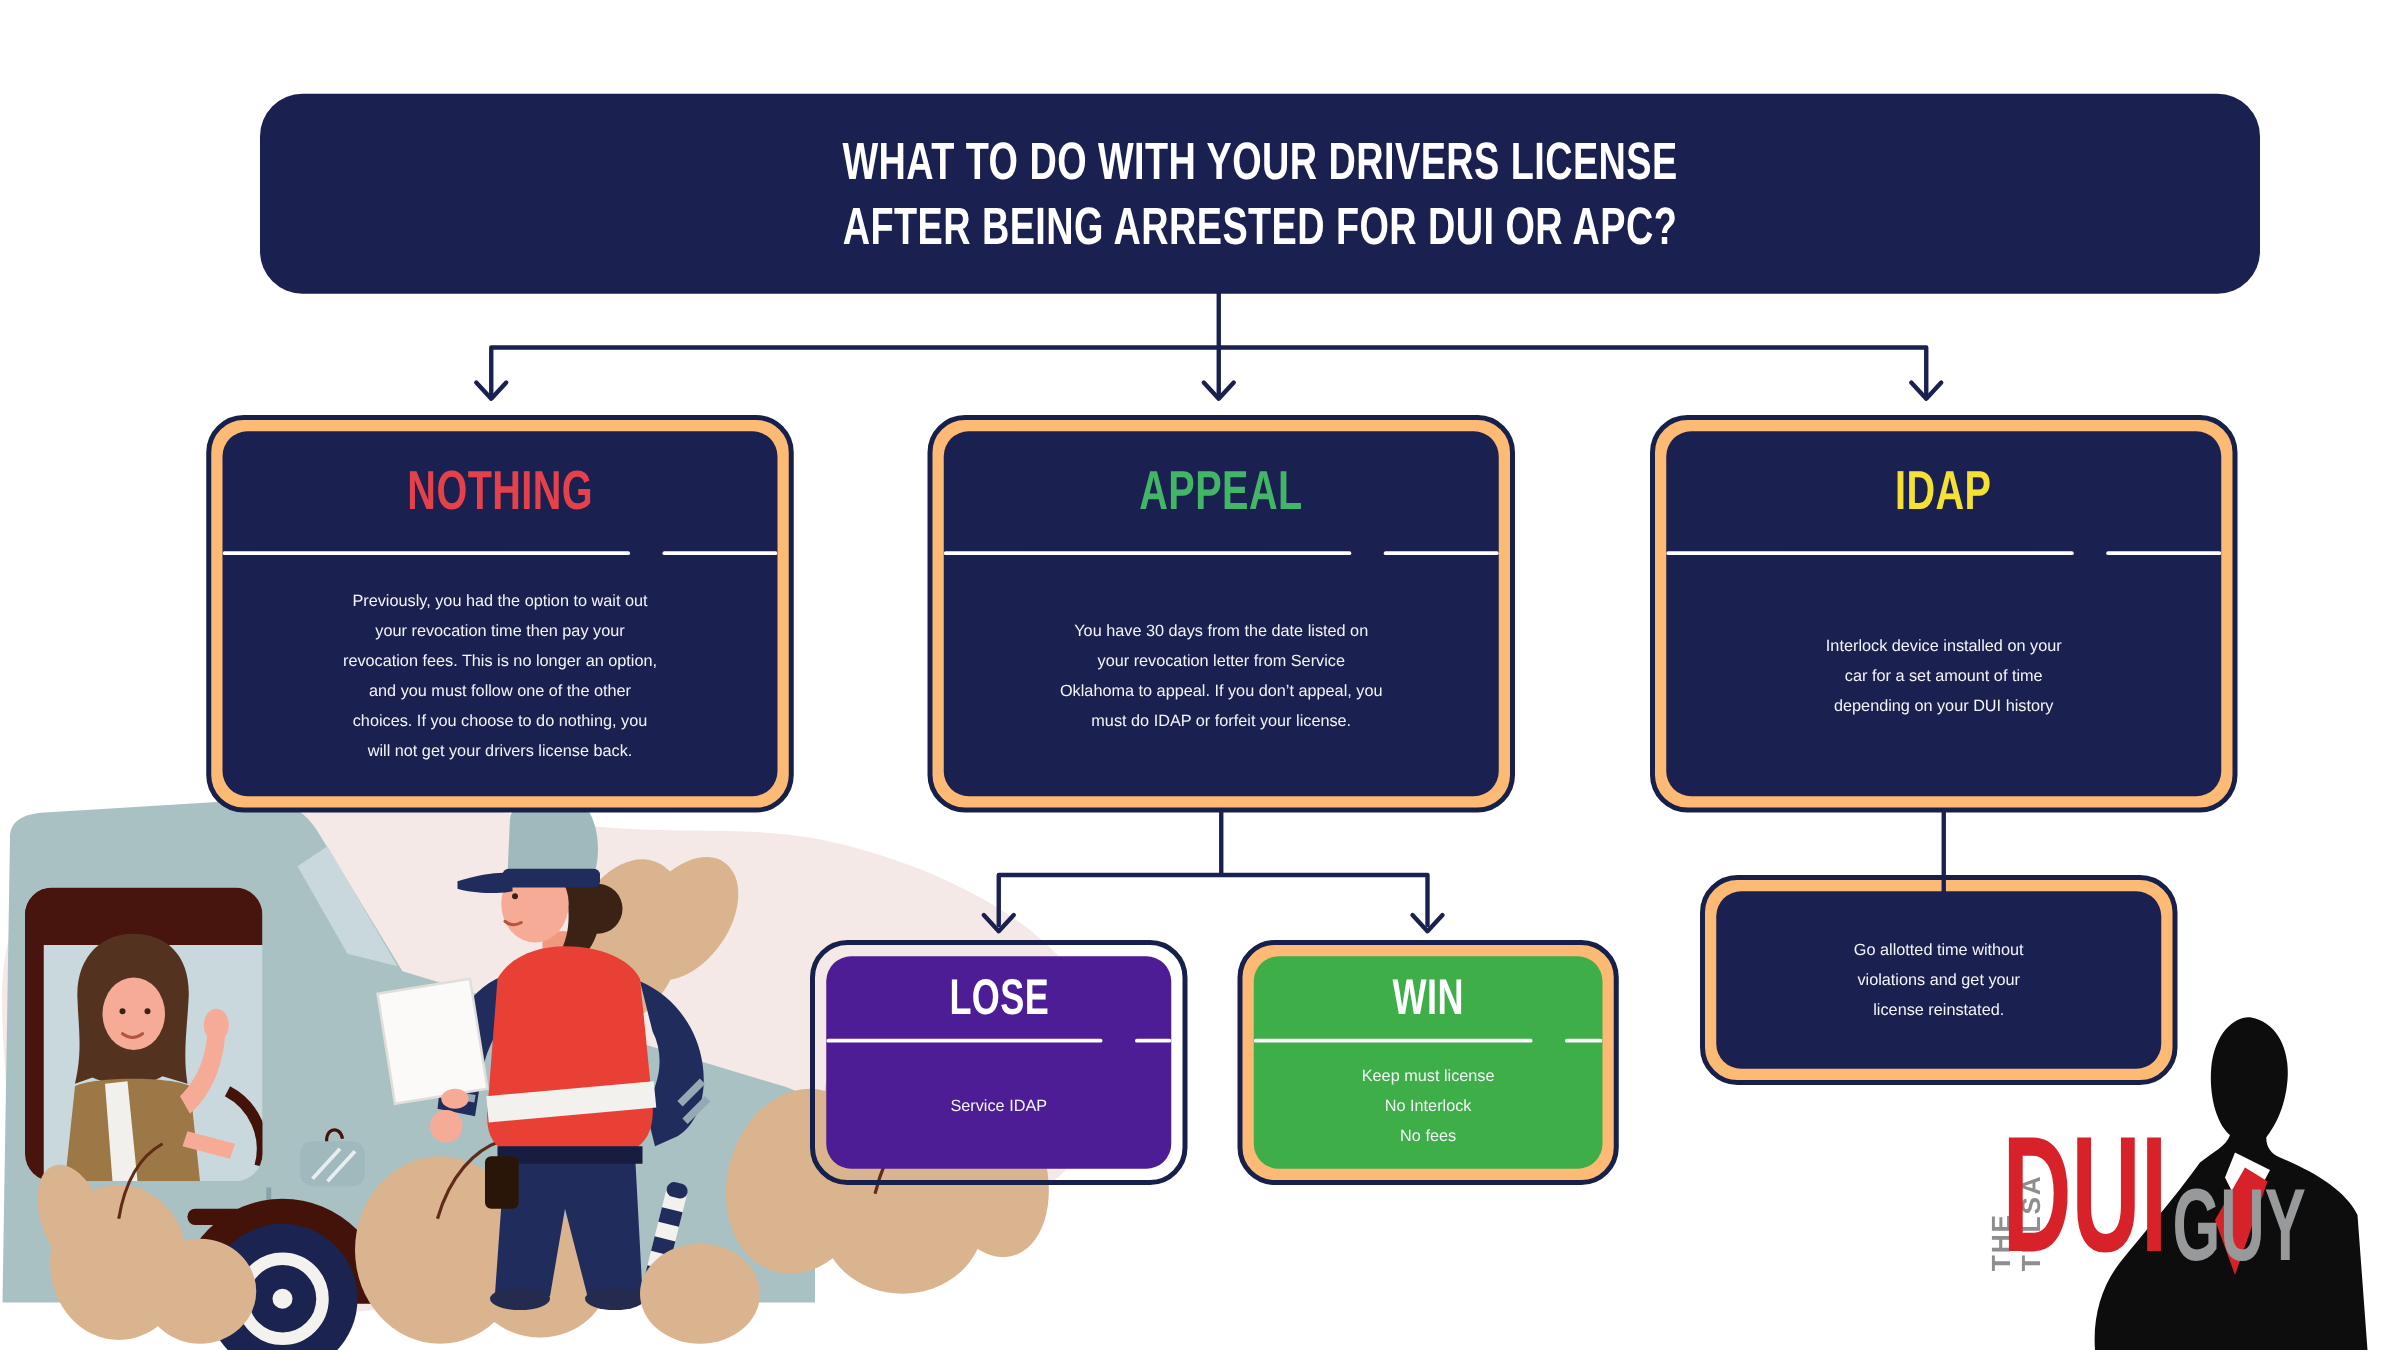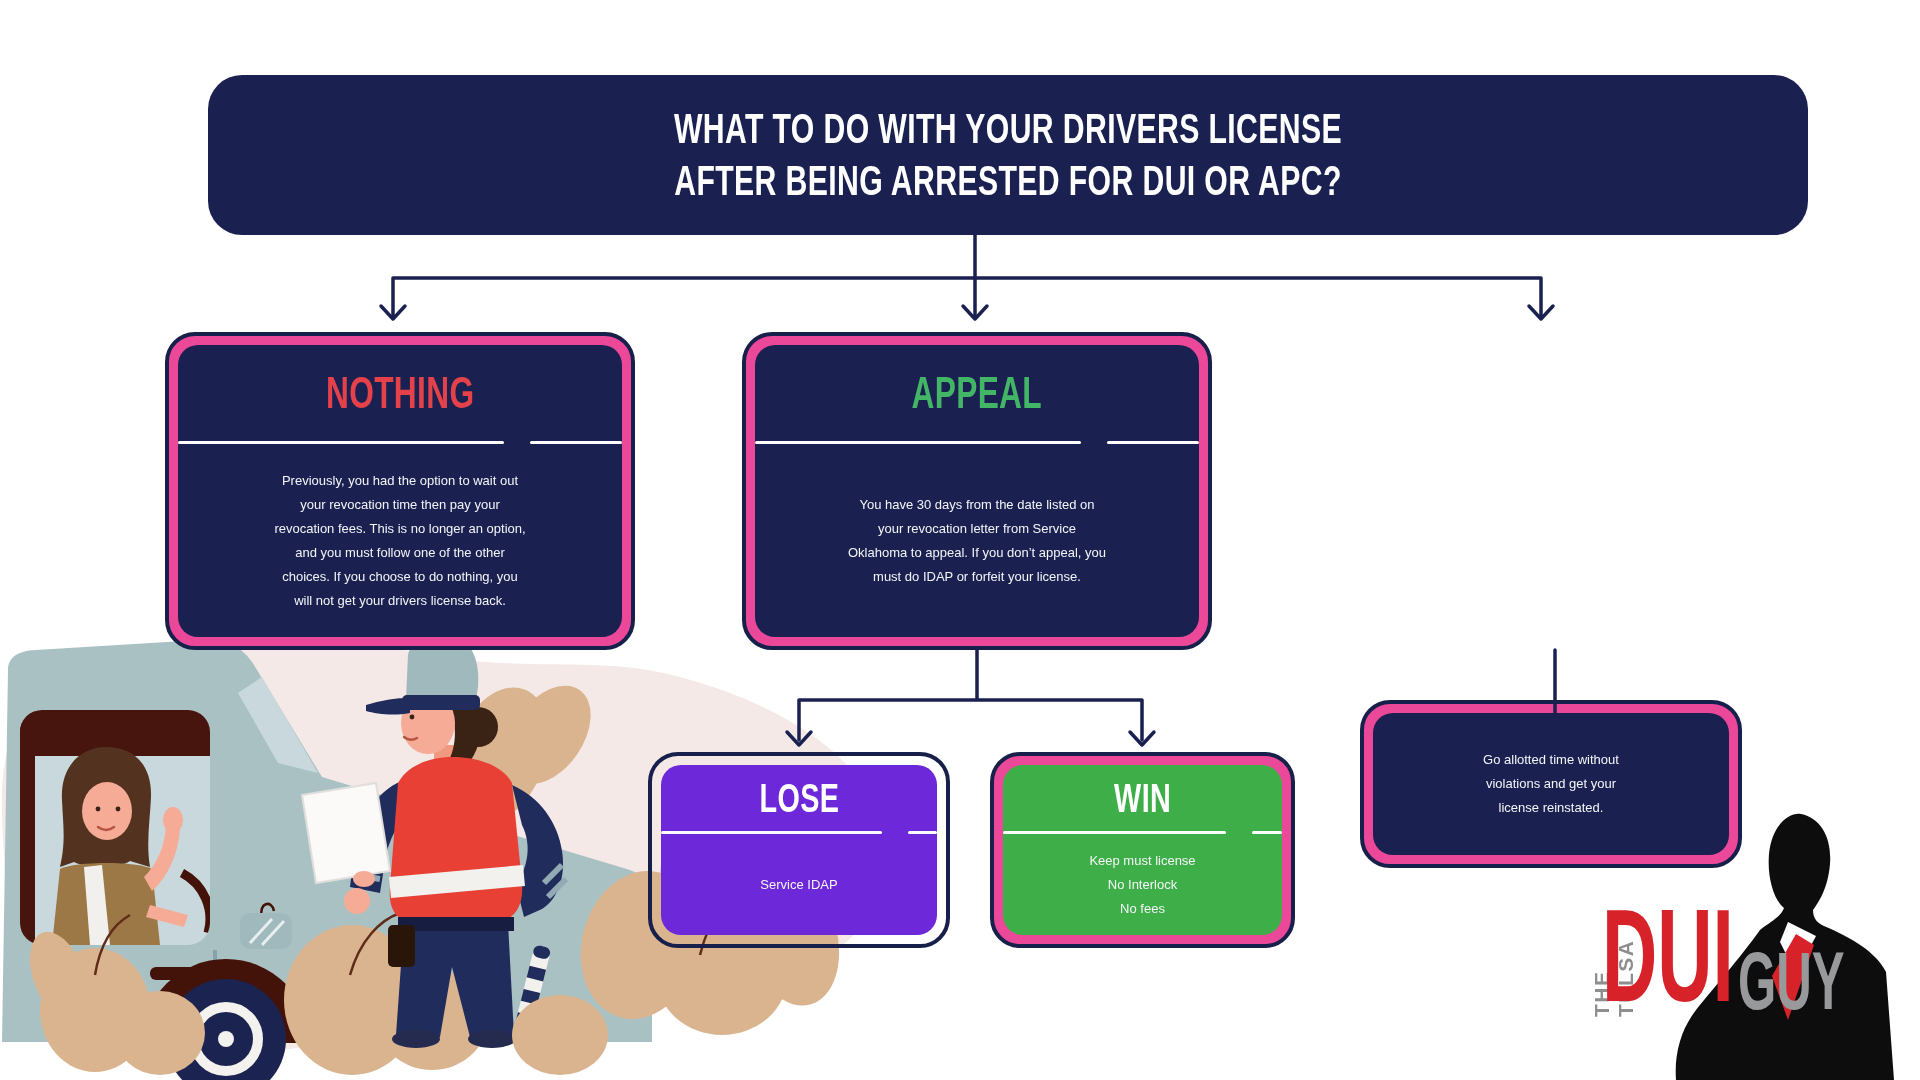--- a/index.html
+++ b/index.html
@@ -7,26 +7,26 @@
          font-family:"Liberation Sans",sans-serif;}
   .cond{display:inline-block;transform:scaleX(.72);transform-origin:center;white-space:nowrap;}
 
   
   .titlebox{position:absolute;left:160px;top:75px;width:1600px;height:160px;background:#1A2150;
             border-radius:34px;display:flex;align-items:center;justify-content:center;margin-left:48px;}
   .titlebox .txt{color:#ffffff;font-weight:700;font-size:42px;line-height:52px;text-align:center;
                  white-space:pre-line;letter-spacing:.5px;}
 
   
-  .node{position:absolute;border:4px solid #16204A;border-radius:30px;background:#ec4899;
+  .node{position:absolute;border:4px solid #16204A;border-radius:30px;background:#fdba74;
         padding:9px;box-sizing:border-box;}
   .node.trans{background:transparent;}
   .node-inner{width:100%;height:100%;background:#1A2150;border-radius:20px;
               display:flex;flex-direction:column;overflow:hidden;}
-  .node-inner.red{background:#6d28d9;}
+  .node-inner.red{background:#4c1d95;}
   .node-inner.green{background:#3EAE49;}
   .node-head{height:96px;display:flex;align-items:center;justify-content:center;flex:0 0 auto;}
   .node-head.sm{height:66px;}
   .node-title{font-weight:700;font-size:44px;letter-spacing:.5px;}
   .node-title.sm{font-size:40px;color:#ffffff;}
   .t-red{color:#E4414B}.t-green{color:#43B566}.t-yellow{color:#F5E133}
   .divider{display:flex;align-items:center;flex:0 0 3px;}
   .divider .a{height:3px;background:#ffffff;border-radius:2px;flex:0 0 73.5%;}
   .divider.far .a{flex:0 0 80%;}
   .divider .gap{flex:0 0 26px;}
@@ -202,20 +202,35 @@
           <span class="gap"></span>
           <span class="b"></span>
         </div>
       <div class="node-body">You have 30 days from the date listed on
 your revocation letter from Service
 Oklahoma to appeal. If you don’t appeal, you
 must do IDAP or forfeit your license.</div>
     </div>
   </div>
 
+  <div class="node" style="left:1320px;top:332px;width:470px;height:318px">
+    <div class="node-inner">
+      <div class="node-head">
+        <span class="node-title t-yellow cond">IDAP</span>
+      </div>
+      <div class="divider">
+          <span class="a"></span>
+          <span class="gap"></span>
+          <span class="b"></span>
+        </div>
+      <div class="node-body">Interlock device installed on your
+car for a set amount of time
+depending on your DUI history</div>
+    </div>
+  </div>
 
   <div class="node trans" style="left:648px;top:752px;width:302px;height:196px">
     <div class="node-inner red">
       <div class="node-head sm">
         <span class="node-title sm cond">LOSE</span>
       </div>
       <div class="divider far">
           <span class="a"></span>
           <span class="gap"></span>
           <span class="b"></span>

